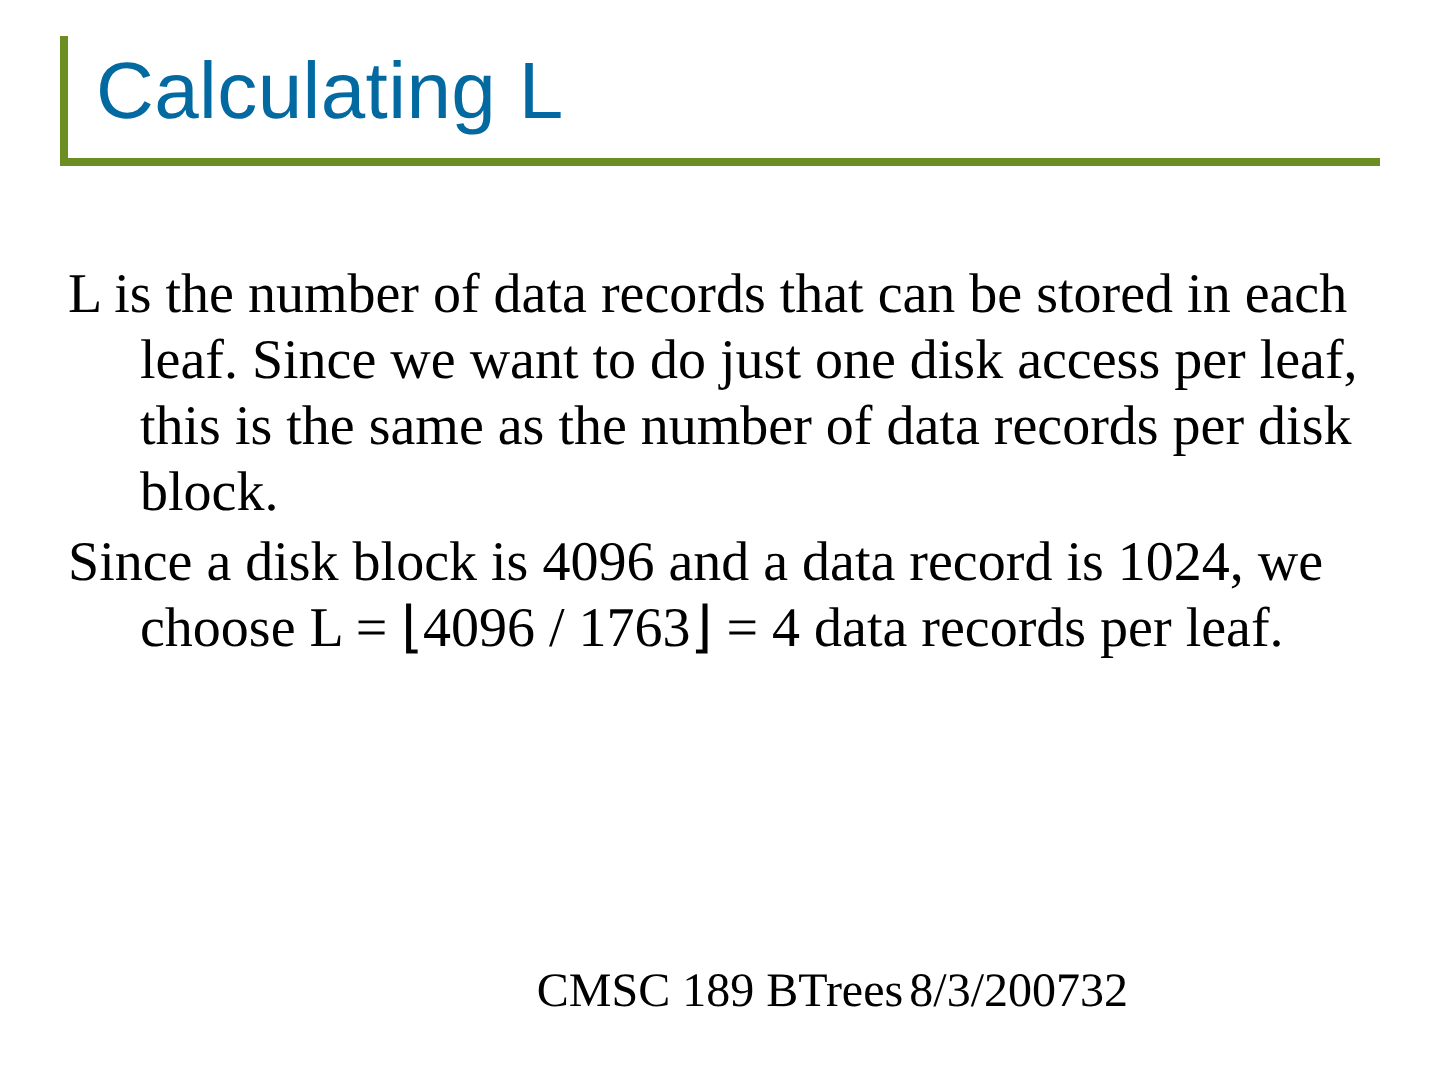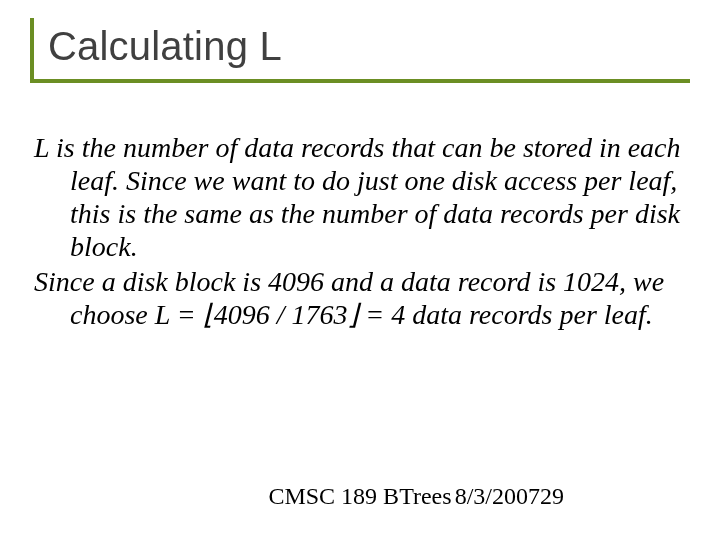--- a/index.html
+++ b/index.html
@@ -21,30 +21,29 @@
     border-left: 4px solid #6b8e23;
     border-bottom: 4px solid #6b8e23;
     padding: 6px 0 10px 14px;
     margin-bottom: 48px;
     width: 100%;
   }
   .title {
     font-family: Arial, Helvetica, sans-serif;
     font-size: 40px;
     font-weight: 400;
-    color: #404040;
+    color: #0369a1;
     letter-spacing: 0.2px;
   }
   .body {
     font-size: 28px;
     line-height: 1.18;
     color: #000;
     padding-left: 4px;
     padding-right: 8px;
-    font-style: italic;
   }
   .body p {
     margin: 0;
     text-indent: -36px;
     padding-left: 36px;
   }
   .body p + p { margin-top: 2px; }
   .footer {
     position: absolute;
     left: 30px;
@@ -70,16 +69,16 @@
   </div>
 
   <div class="body">
     <p>L is the number of data records that can be stored in each leaf.  Since we want to do just one disk access per leaf, this is the same as the number of data records per disk block.</p>
     <p>Since a disk block is 4096 and a data record is 1024, we choose L = ⌊4096 / 1763⌋ = 4 data records per leaf.</p>
   </div>
 
   <div class="footer">
     <span class="left">8/3/2007</span>
     <span class="center">CMSC 189 BTrees</span>
-    <span class="right">29</span>
+    <span class="right">32</span>
   </div>
 
 </div>
 
 </body></html>

